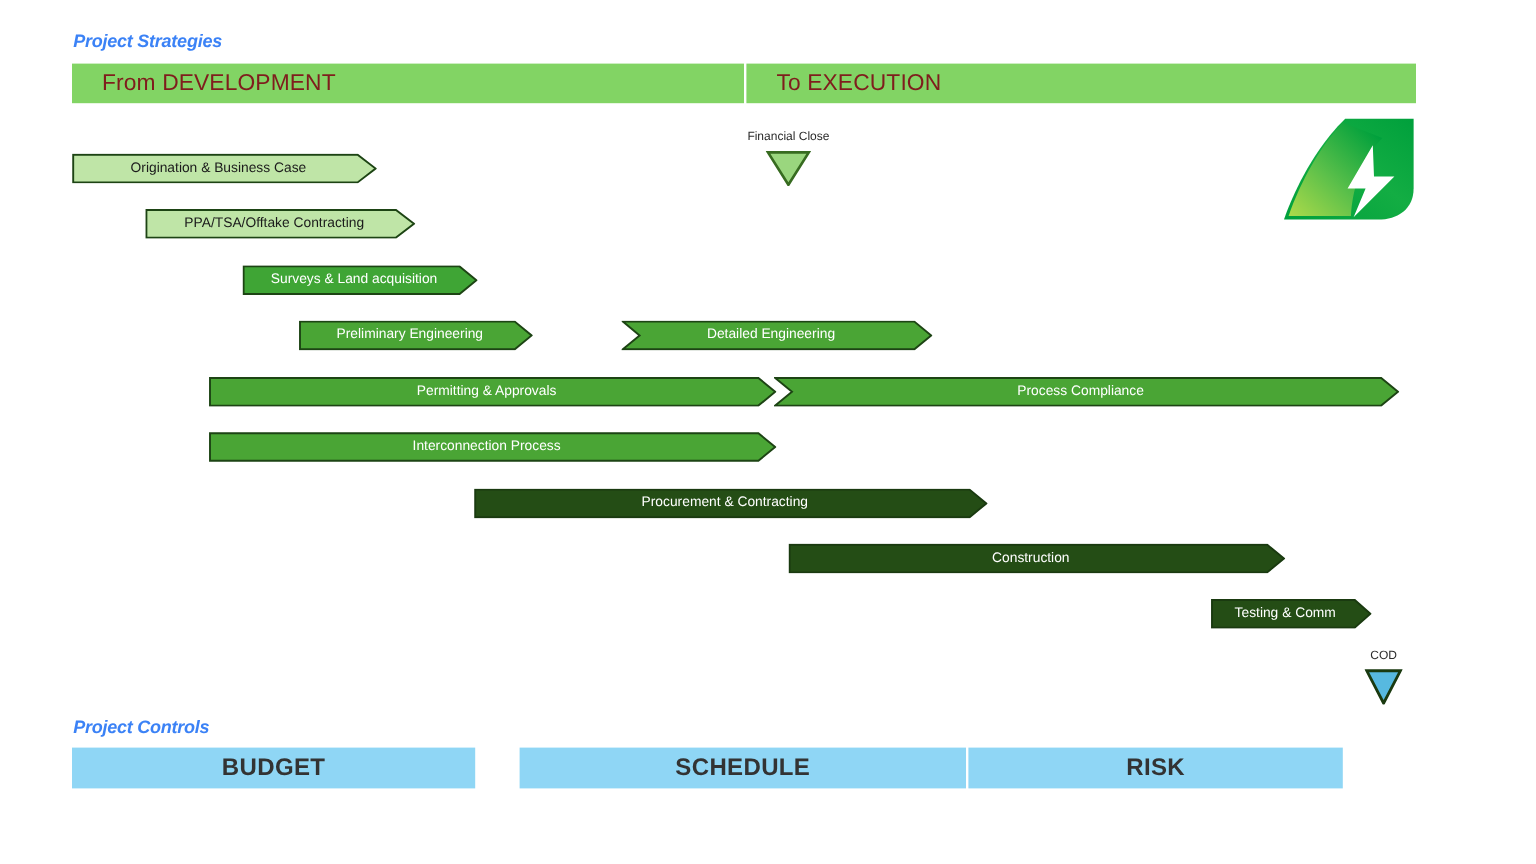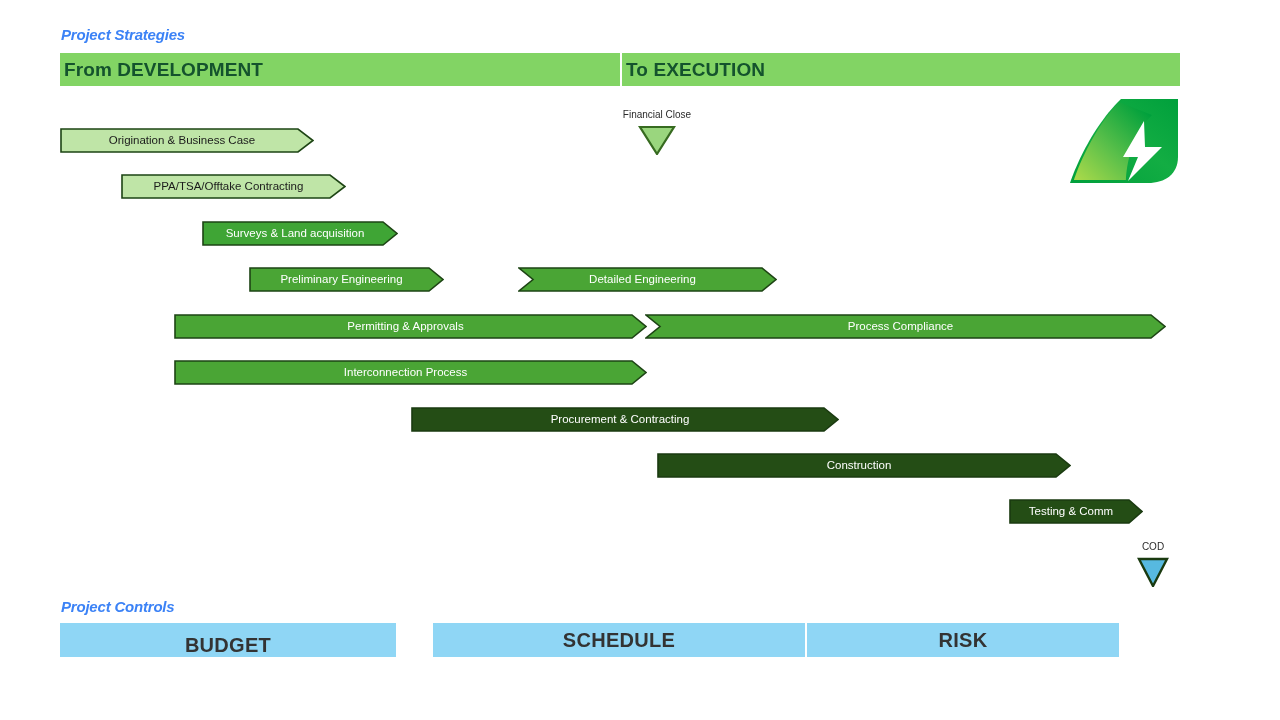--- a/index.html
+++ b/index.html
@@ -39,24 +39,24 @@
     position: absolute;
     top: 53px;
     height: 33px;
     background: #7ed957;
     background: #82d464;
     display: flex;
     align-items: center;
   }
   .phase-band .phase-label {
     font-size: 19px;
-    font-weight: bold;
-    color: #14532d;
+    font-weight: normal;
+    color: #7f1d1d;
     letter-spacing: 0.1px;
-    margin-left: 4px;
+    margin-left: 25px;
     white-space: nowrap;
   }
   #phase-development { left: 60px;  width: 560px; }
   #phase-execution   { left: 622px; width: 558px; }
 
   
   .milestone {
     position: absolute;
     text-align: center;
   }
@@ -112,21 +112,21 @@
     display: flex;
     align-items: center;
     justify-content: center;
   }
   .control-cell .control-label {
     font-size: 20px;
     font-weight: bold;
     color: #333333;
     letter-spacing: 0.3px;
   }
-  #control-budget   { left: 60px;  width: 336px; align-items: flex-end; }
+  #control-budget   { left: 60px;  width: 336px; }
   #control-schedule { left: 433px; width: 372px; }
   #control-risk     { left: 807px; width: 312px; }
 
   
   #company-logo {
     position: absolute;
     left: 1066px;
     top: 97px;
     width: 116px;
     height: 88px;
@@ -223,21 +223,21 @@
     <span class="bar-label">Process Compliance</span>
   </div>
 
   <div class="bar shade-mid" style="left:174px; top:360px; width:473px;">
     <svg viewBox="0 0 473 25" preserveAspectRatio="none">
       <polygon points="1,1 458,1 472,12.5 458,24 1,24" fill="#4aa535" stroke="#1d4414" stroke-width="1.6" vector-effect="non-scaling-stroke"></polygon>
     </svg>
     <span class="bar-label">Interconnection Process</span>
   </div>
 
-  <div class="bar shade-dark" style="left:395px; top:407px; width:428px;margin-left:16px;">
+  <div class="bar shade-dark" style="left:395px; top:407px; width:428px;">
     <svg viewBox="0 0 428 25" preserveAspectRatio="none">
       <polygon points="1,1 413,1 427,12.5 413,24 1,24" fill="#244d15" stroke="#1a3a10" stroke-width="1.6" vector-effect="non-scaling-stroke"></polygon>
     </svg>
     <span class="bar-label">Procurement &amp; Contracting</span>
   </div>
 
   <div class="bar shade-dark" style="left:657px; top:453px; width:414px;">
     <svg viewBox="0 0 414 25" preserveAspectRatio="none">
       <polygon points="1,1 399,1 413,12.5 399,24 1,24" fill="#244d15" stroke="#1a3a10" stroke-width="1.6" vector-effect="non-scaling-stroke"></polygon>
     </svg>

